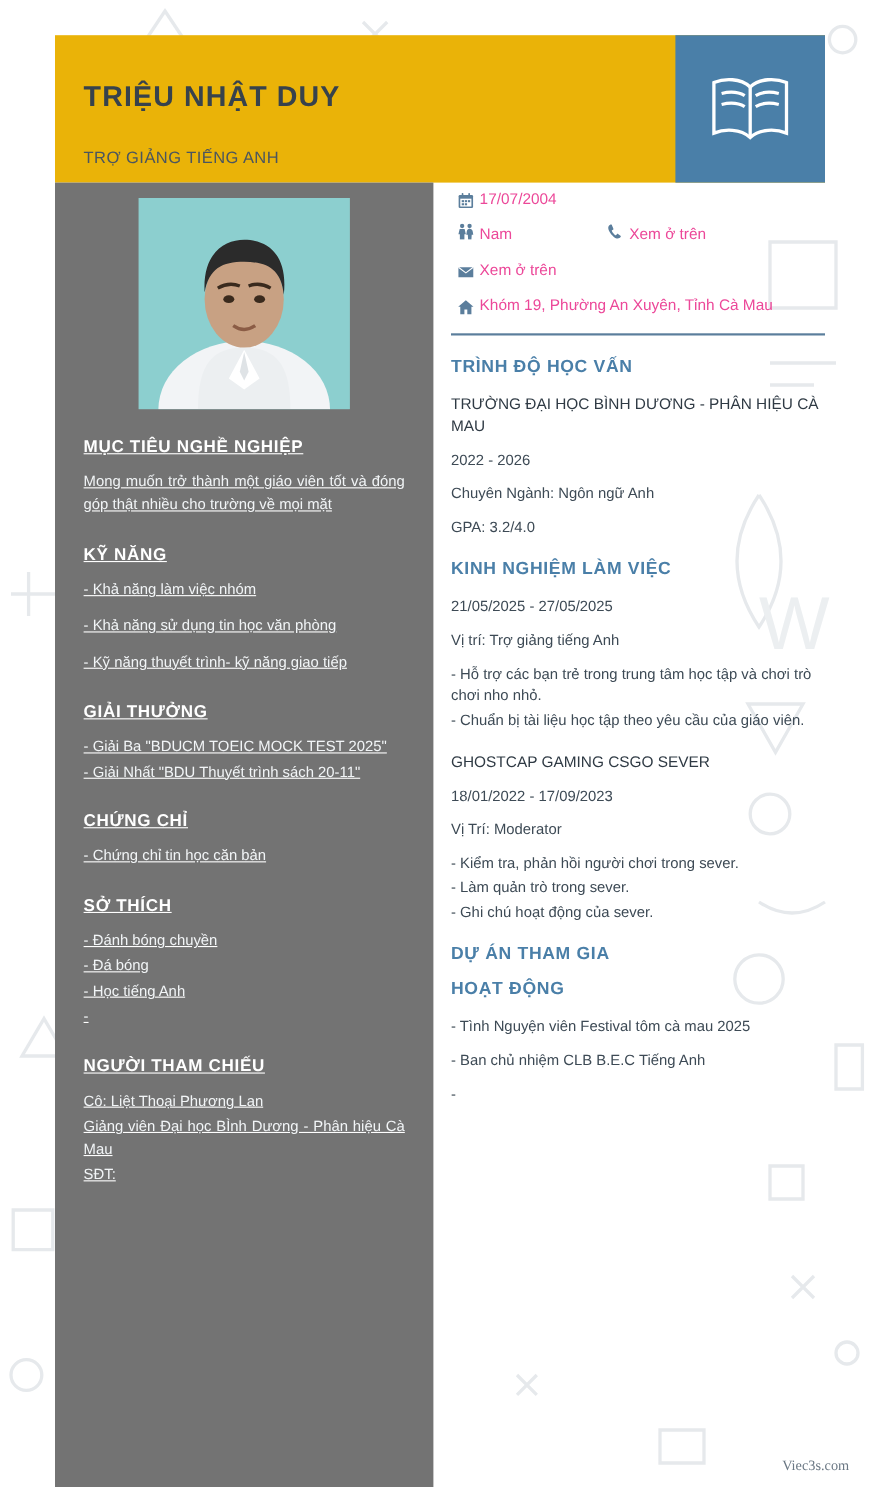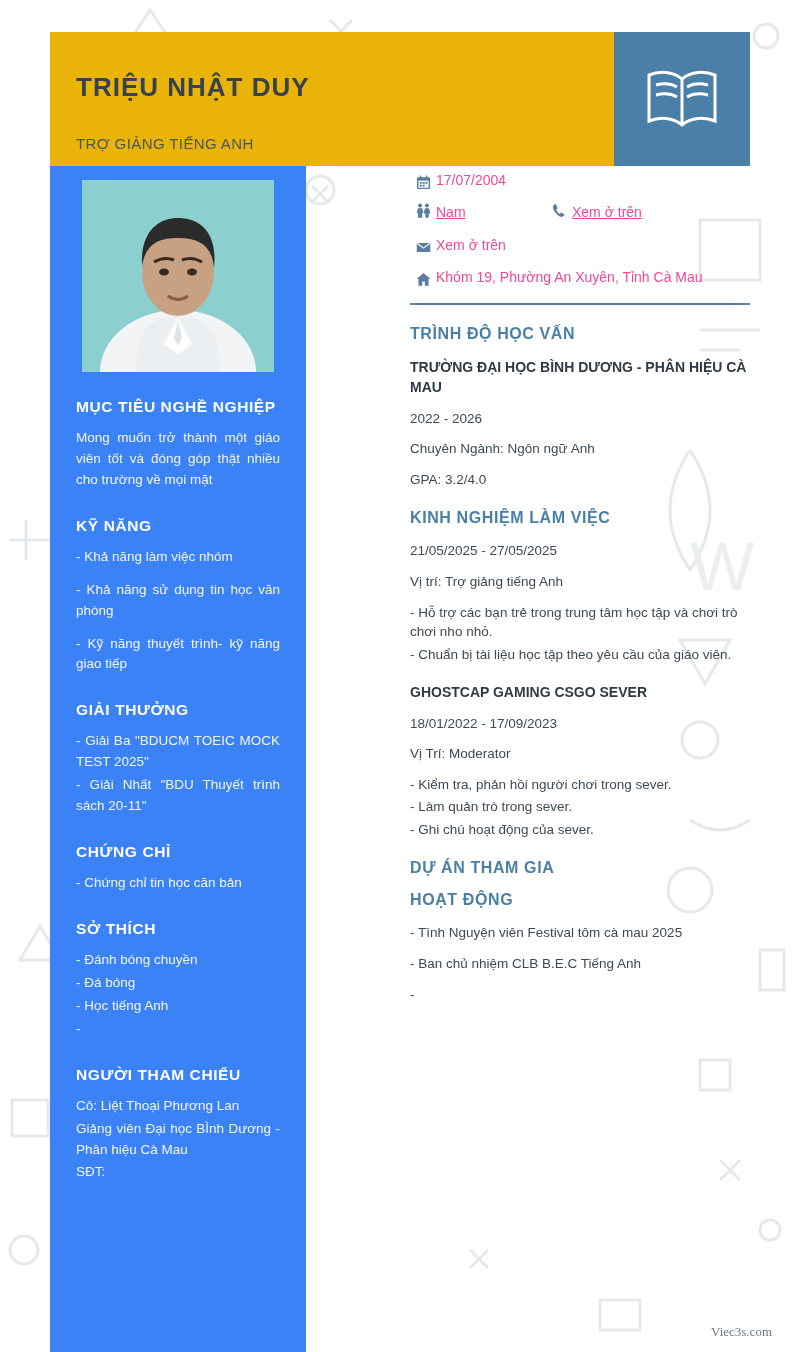--- a/index.html
+++ b/index.html
@@ -51,26 +51,27 @@
     width: 136px; height: 134px;
     background: #4a7fa8;
     display: flex;
     align-items: center;
     justify-content: center;
   }
   
   .left-col {
     position: absolute;
     left: 50px; top: 166px;
-    width: 256px;
+    width: 344px;
     height: 1186px;
-    background: #3b82f6;
+    background: #737373;
     color: #ffffff;
     z-index: 2;
     padding: 0 26px;
+    text-decoration: underline;
   }
   .photo-frame {
     width: 192px; height: 192px;
     margin: 14px auto 0;
     background: #8fd0cf;
     overflow: hidden;
     position: relative;
   }
   .left-h {
     font-size: 15.5px;
@@ -111,38 +112,38 @@
   .contact-row .ic {
     width: 26px;
     flex: 0 0 26px;
     color: #5b7e9c;
     display: inline-flex;
     justify-content: center;
     padding-top: 1px;
   }
   .contact-row .txt { flex: 1; line-height: 1.45; }
   .contact-split { display: flex; }
-  .contact-split > div { display: flex; align-items: flex-start; text-decoration: underline; }
+  .contact-split > div { display: flex; align-items: flex-start; }
   .divider {
     height: 2px;
     background: #5b7e9c;
     margin: 16px 0 18px;
     width: 340px;
   }
   .sec-title {
     color: #4a7fa8;
     font-size: 16px;
     font-weight: bold;
     letter-spacing: .6px;
     margin: 20px 0 14px;
   }
   .sec-title:first-child { margin-top: 0; }
   .entry-title {
     font-size: 14px;
-    font-weight: bold;
+    font-weight: normal;
     color: #2f3a44;
     line-height: 1.45;
     margin-bottom: 11px;
   }
   .entry-line {
     font-size: 13.5px;
     color: #3d4a55;
     line-height: 1.45;
     margin-bottom: 11px;
   }

